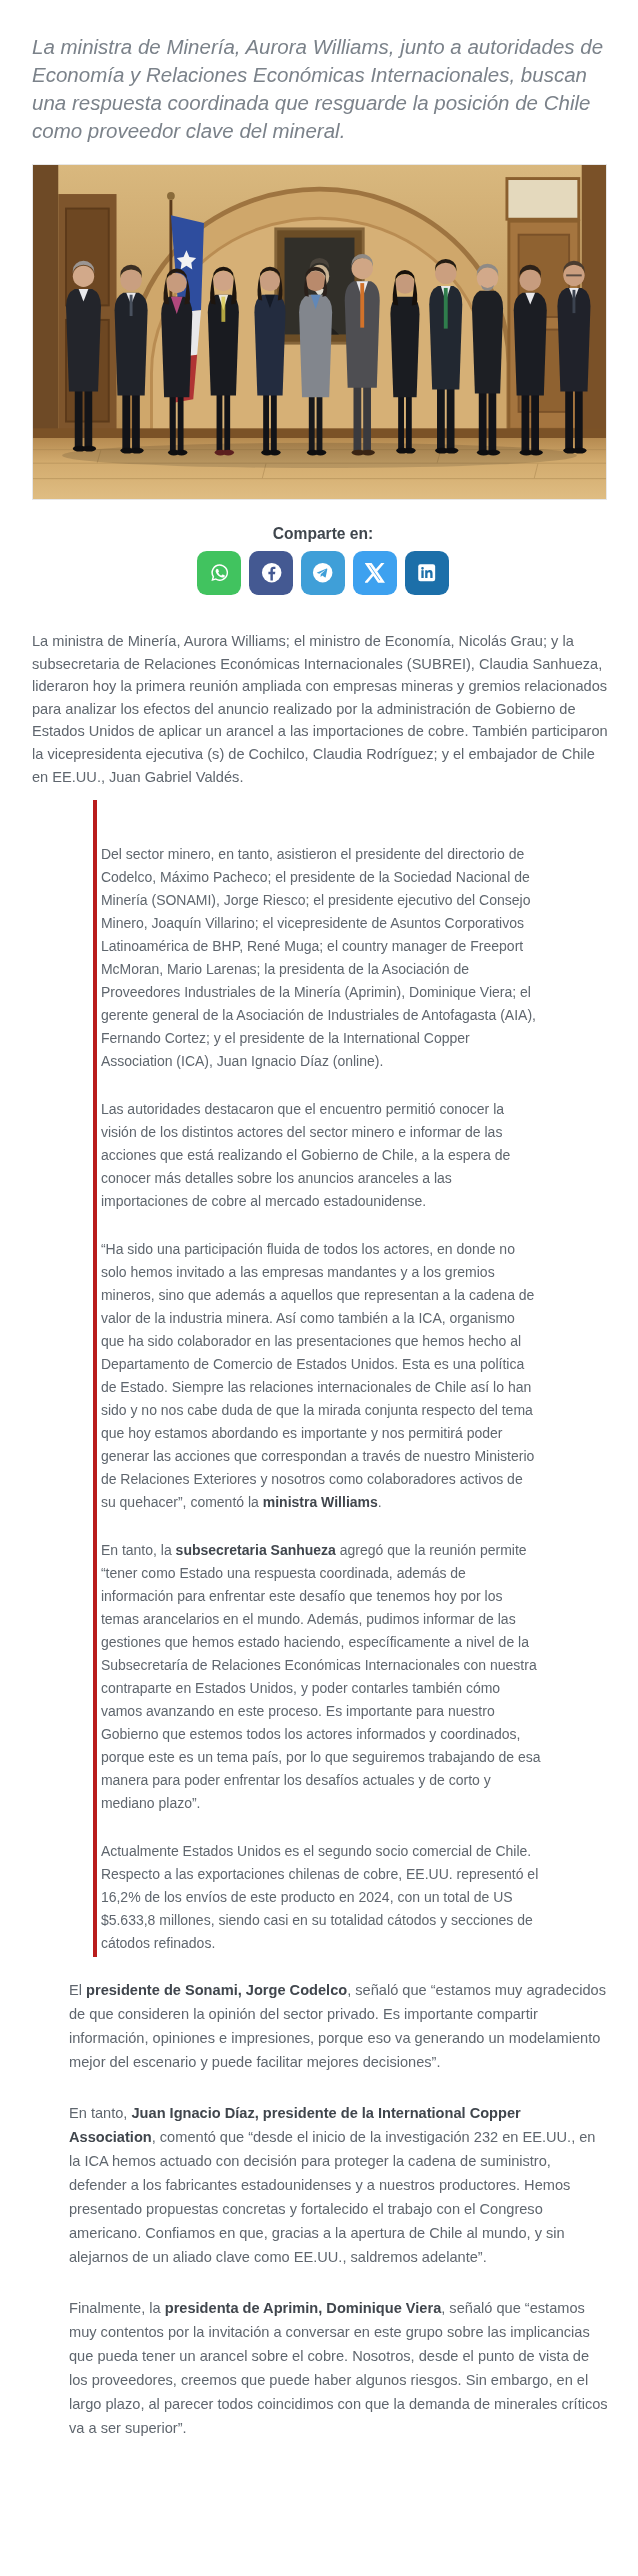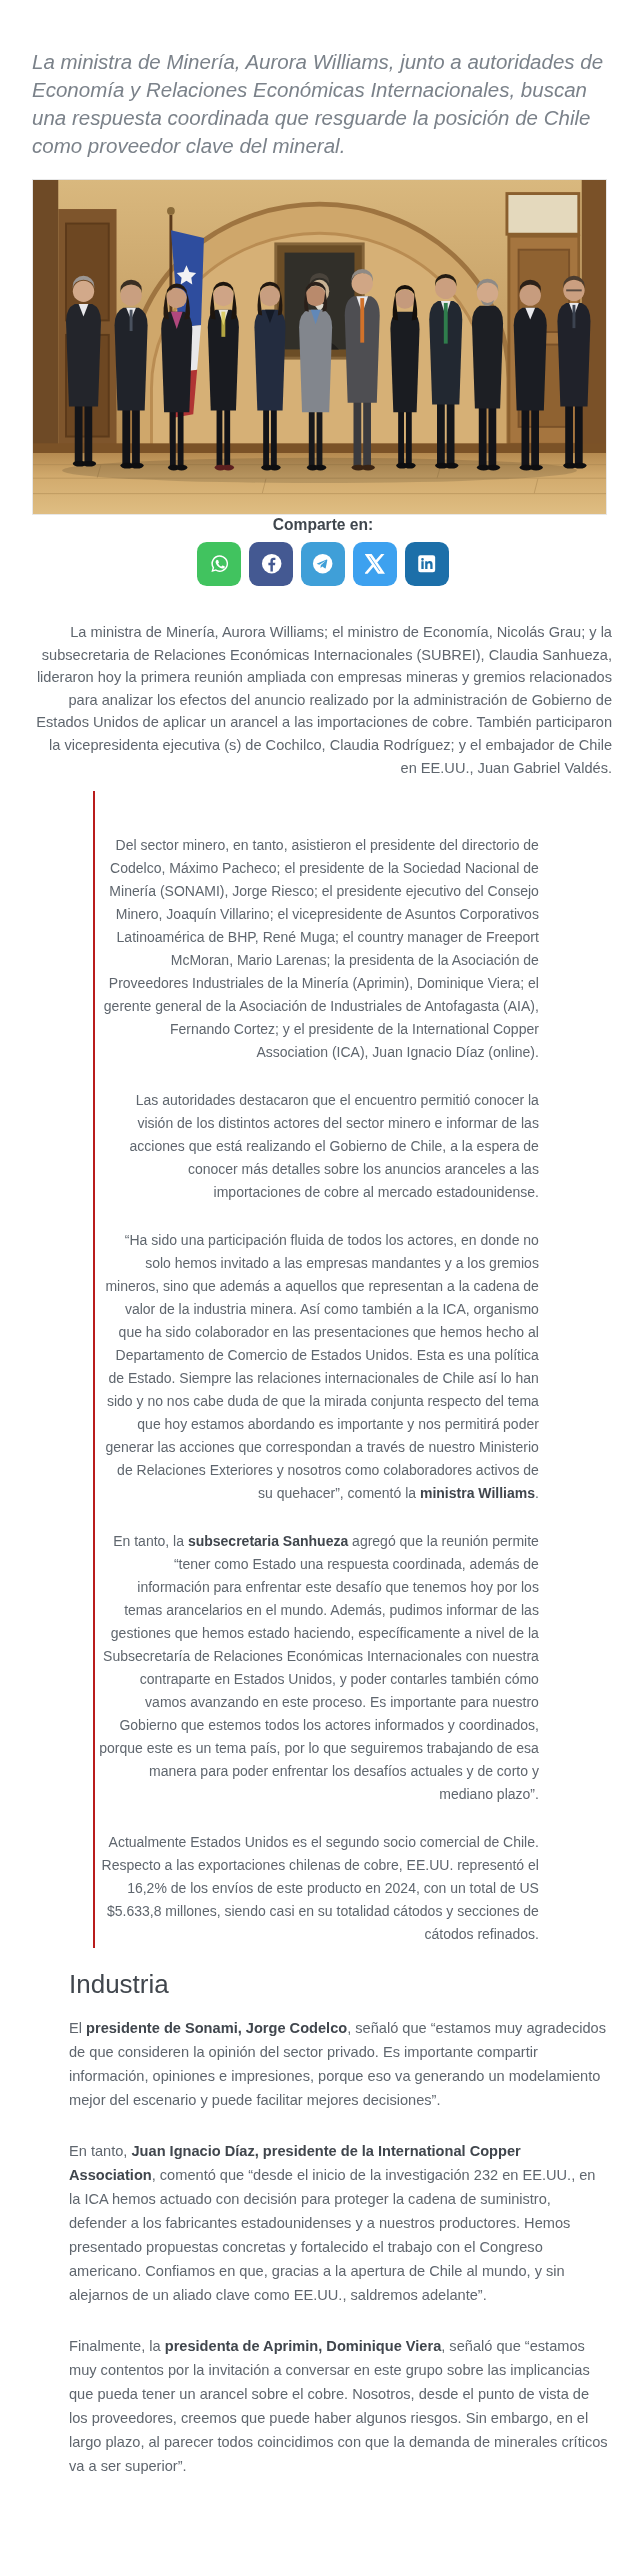--- a/index.html
+++ b/index.html
@@ -3,33 +3,33 @@
 <meta charset="utf-8">
 <style>
   html,body{margin:0;padding:0;background:#ffffff;}
   body{width:639px;font-family:"Liberation Sans","DejaVu Sans",sans-serif;-webkit-font-smoothing:antialiased;}
   .page{width:639px;min-height:2576px;background:#fff;box-sizing:border-box;padding:7.8px 25px 29px 32px;}
 
   h1.title{margin:0;font-size:32px;line-height:1.15;font-weight:800;color:#212b36;letter-spacing:-0.3px;}
   .meta{margin-top:11.7px;font-size:12px;font-weight:bold;letter-spacing:0.6px;color:#36a449;text-transform:uppercase;}
   .meta a{color:#36a449;text-decoration:none;cursor:pointer;}
   .meta .sep{margin:0 4.9px;}
-  p.lede{margin:40px 0 0 0;font-size:20.5px;line-height:28px;font-style:italic;color:#7b828a;}
+  p.lede{margin:25px 0 0 0;font-size:20.5px;line-height:28px;font-style:italic;color:#7b828a;}
 
   figure.photo{margin:19.5px 0 0 0;width:575px;height:336px;border:1px solid #e7e7e7;box-sizing:border-box;overflow:hidden;background:#c49a60;}
   figure.photo svg{display:block;}
 
-  .share-label{margin-top:1px;text-align:center;font-size:15.6px;font-weight:bold;color:#3f464d;}
+  .share-label{margin-top:25px;text-align:center;font-size:15.6px;font-weight:bold;color:#3f464d;}
   .share-row{margin-top:7.8px;display:flex;justify-content:center;gap:7.8px;}
   .share-btn{width:44px;height:44px;border-radius:9.7px;display:flex;align-items:center;justify-content:center;cursor:pointer;}
 
-  p.body{font-size:14.6px;line-height:22.6px;color:#5f666e;margin:0;text-align:right;}
+  p.body{font-size:14.6px;line-height:22.6px;color:#5f666e;margin:0;}
   p.intro{margin-top:35px;width:580px;}
 
-  blockquote.bq{margin:11.7px 73px 0 61px;border-left:2px solid #b91c1c;padding:43px 0 1.9px 3.9px;text-align:right;}
+  blockquote.bq{margin:11.7px 73px 0 61px;border-left:4px solid #b91c1c;padding:43px 0 1.9px 3.9px;}
   blockquote.bq p{font-size:14px;line-height:23px;color:#5f666e;margin:0 0 25px 0;max-width:440px;}
   blockquote.bq p:last-child{margin-bottom:0;}
   strong{color:#40464d;font-weight:bold;}
 
   section.industry{margin:21.4px 0 0 37px;width:539px;}
   section.industry h2{margin:0;font-size:26px;font-weight:400;color:#40464d;}
   section.industry p{font-size:14.6px;line-height:24px;color:#5f666e;margin:15.6px 0 0 0;}
   section.industry p + p{margin-top:27px;}
 </style>
 </head>
@@ -285,20 +285,19 @@
 
   <blockquote class="bq">
     <p>Del sector minero, en tanto, asistieron el presidente del directorio de Codelco, Máximo Pacheco; el presidente de la Sociedad Nacional de Minería (SONAMI), Jorge Riesco; el presidente ejecutivo del Consejo Minero, Joaquín Villarino; el vicepresidente de Asuntos Corporativos Latinoamérica de BHP, René Muga; el country manager de Freeport McMoran, Mario Larenas; la presidenta de la Asociación de Proveedores Industriales de la Minería (Aprimin), Dominique Viera; el gerente general de la Asociación de Industriales de Antofagasta (AIA), Fernando Cortez; y el presidente de la International Copper Association (ICA), Juan Ignacio Díaz (online).</p>
     <p>Las autoridades destacaron que el encuentro permitió conocer la visión de los distintos actores del sector minero e informar de las acciones que está realizando el Gobierno de Chile, a la espera de conocer más detalles sobre los anuncios aranceles a las importaciones de cobre al mercado estadounidense.</p>
     <p><span>“Ha sido una participación fluida de todos los actores, en donde no solo hemos invitado a las empresas mandantes y a los gremios mineros, sino que además a aquellos que representan a la cadena de valor de la industria minera. Así como también a la ICA, organismo que ha sido colaborador en las presentaciones que hemos hecho al Departamento de Comercio de Estados Unidos. Esta es una política de Estado. Siempre las relaciones internacionales de Chile así lo han sido y no nos cabe duda de que la mirada conjunta respecto del tema que hoy estamos abordando es importante y nos permitirá poder generar las acciones que correspondan a través de nuestro Ministerio de Relaciones Exteriores y nosotros como colaboradores activos de su quehacer”, comentó la </span><strong>ministra Williams</strong><span>.</span></p>
     <p><span>En tanto, la </span><strong>subsecretaria Sanhueza</strong><span> agregó que la reunión permite “tener como Estado una respuesta coordinada, además de información para enfrentar este desafío que tenemos hoy por los temas arancelarios en el mundo. Además, pudimos informar de las gestiones que hemos estado haciendo, específicamente a nivel de la Subsecretaría de Relaciones Económicas Internacionales con nuestra contraparte en Estados Unidos, y poder contarles también cómo vamos avanzando en este proceso. Es importante para nuestro Gobierno que estemos todos los actores informados y coordinados, porque este es un tema país, por lo que seguiremos trabajando de esa manera para poder enfrentar los desafíos actuales y de corto y mediano plazo”.</span></p>
     <p>Actualmente Estados Unidos es el segundo socio comercial de Chile. Respecto a las exportaciones chilenas de cobre, EE.UU. representó el 16,2% de los envíos de este producto en 2024, con un total de US $5.633,8 millones, siendo casi en su totalidad cátodos y secciones de cátodos refinados.</p>
   </blockquote>
 
   <section class="industry">
-    <h2>Industria</h2>
     <p><span>El </span><strong>presidente de Sonami, Jorge Codelco</strong><span>, señaló que “estamos muy agradecidos de que consideren la opinión del sector privado. Es importante compartir información, opiniones e impresiones, porque eso va generando un modelamiento mejor del escenario y puede facilitar mejores decisiones”.</span></p>
     <p><span>En tanto, </span><strong>Juan Ignacio Díaz, presidente de la International Copper Association</strong><span>, comentó que “desde el inicio de la investigación 232 en EE.UU., en la ICA hemos actuado con decisión para proteger la cadena de suministro, defender a los fabricantes estadounidenses y a nuestros productores. Hemos presentado propuestas concretas y fortalecido el trabajo con el Congreso americano. Confiamos en que, gracias a la apertura de Chile al mundo, y sin alejarnos de un aliado clave como EE.UU., saldremos adelante”.</span></p>
     <p><span>Finalmente, la </span><strong>presidenta de Aprimin, Dominique Viera</strong><span>, señaló que “estamos muy contentos por la invitación a conversar en este grupo sobre las implicancias que pueda tener un arancel sobre el cobre. Nosotros, desde el punto de vista de los proveedores, creemos que puede haber algunos riesgos. Sin embargo, en el largo plazo, al parecer todos coincidimos con que la demanda de minerales críticos va a ser superior”.</span></p>
   </section>
 
 </div>
 
 
 </body></html>

